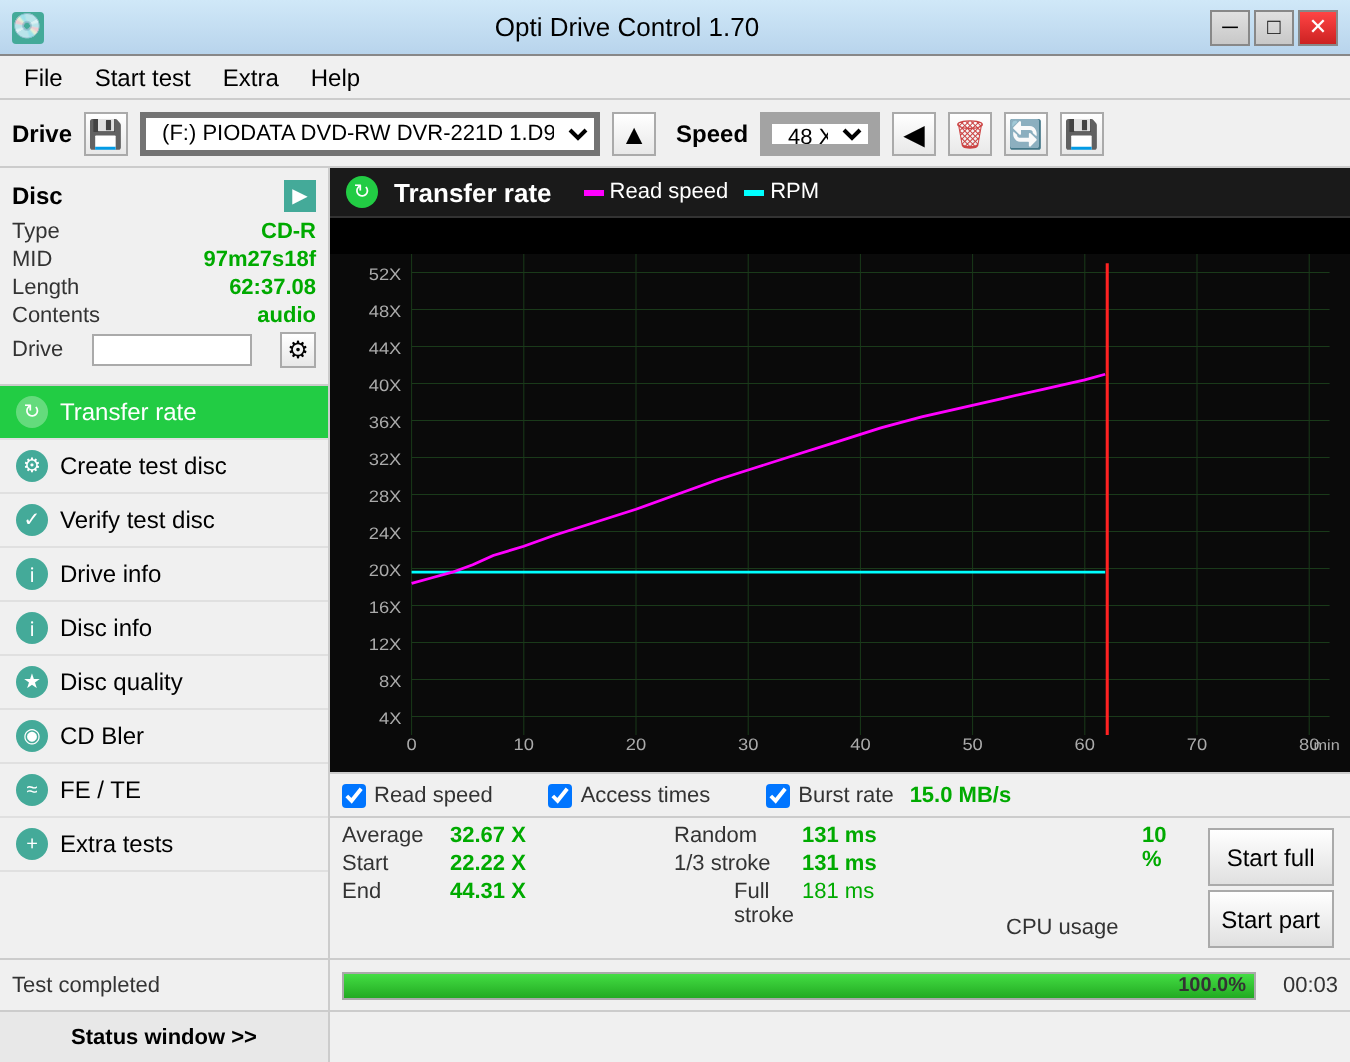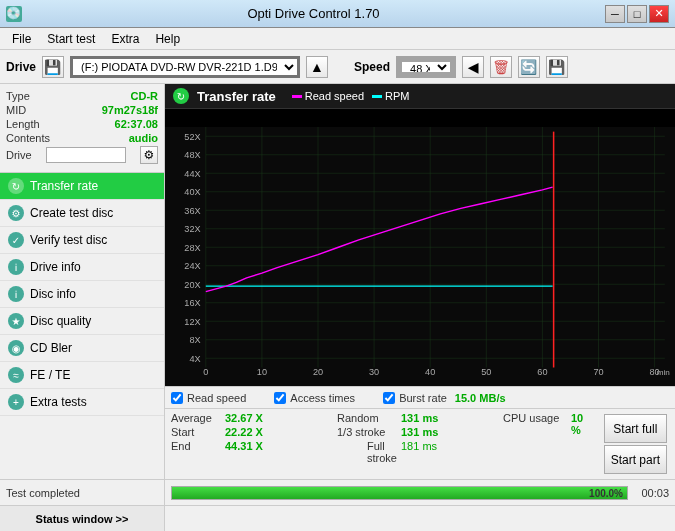--- a/index.html
+++ b/index.html
@@ -15,21 +15,21 @@
     
     
     .menu-bar { background: #f0f0f0; height: 22px; display: flex; align-items: center; padding: 0 4px; border-bottom: 1px solid #ccc; }
     .menu-item { padding: 2px 8px; cursor: pointer; font-size: 12px; }
     
     
     .drive-bar { background: #f0f0f0; height: 34px; display: flex; align-items: center; padding: 0 6px; border-bottom: 1px solid #ccc; gap: 6px; }
     .drive-label { font-size: 12px; font-weight: bold; }
     .drive-select { height: 22px; border: 3px solid #737373; background: white; font-size: 11px; padding: 0 4px; width: 230px; }
     .drive-icon-btn { width: 22px; height: 22px; border: 1px solid #aaa; background: linear-gradient(to bottom, #fff, #e8e8e8); display: flex; align-items: center; justify-content: center; cursor: pointer; font-size: 14px; }
-    .speed-label { font-size: 12px; font-weight: bold; margin-left: 20px; }
+    .speed-label { font-size: 12px; font-weight: bold; margin-left: 4px; }
     .speed-select { height: 22px; border: 6px solid #a3a3a3; background: white; font-size: 11px; padding: 0 4px; width: 60px; }
     
     
     .main-content { display: flex; height: calc(531px - 28px - 22px - 34px - 26px - 26px); }
     
     
     .sidebar { width: 165px; background: #f0f0f0; border-right: 1px solid #ccc; display: flex; flex-direction: column; flex-shrink: 0; }
     .disc-panel { padding: 6px; border-bottom: 1px solid #ccc; }
     .disc-header { display: flex; align-items: center; justify-content: space-between; margin-bottom: 4px; }
     .disc-title { font-weight: bold; font-size: 12px; }
@@ -120,20 +120,24 @@
   <div class="drive-icon-btn" style="color:#cc4444;">🗑</div>
   <div class="drive-icon-btn">🔄</div>
   <div class="drive-icon-btn">💾</div>
 </div>
 
 <div class="main-content">
 
   <div class="sidebar">
 
     <div class="disc-panel">
+      <div class="disc-header">
+        <span class="disc-title">Disc</span>
+        <div class="disc-arrow">▶</div>
+      </div>
       <div class="disc-row">
         <span class="disc-key">Type</span>
         <span class="disc-val">CD-R</span>
       </div>
       <div class="disc-row">
         <span class="disc-key">MID</span>
         <span class="disc-val">97m27s18f</span>
       </div>
       <div class="disc-row">
         <span class="disc-key">Length</span>
@@ -308,21 +312,21 @@
         </div>
         <div style="display:flex; gap:4px;">
           <span style="color:#333; width:60px;padding-left:30px;">Full stroke</span>
           <span style="color:#00aa00; font-weight:normal;">181 ms</span>
         </div>
       </div>
 
       <div style="flex:1; display:flex; gap:6px;">
         <div style="flex:1;">
           <div style="display:flex; gap:4px; margin-bottom:2px;">
-            <span style="color:#333; width:65px;">CPU usage</span>
+            <span style="color:#333; width:65px;margin-top:46px;">CPU usage</span>
             <span style="color:#00aa00; font-weight:bold;">10 %</span>
           </div>
         </div>
         <div class="start-buttons">
           <button class="start-btn">Start full</button>
           <button class="start-btn">Start part</button>
         </div>
       </div>
     </div>
   </div>

